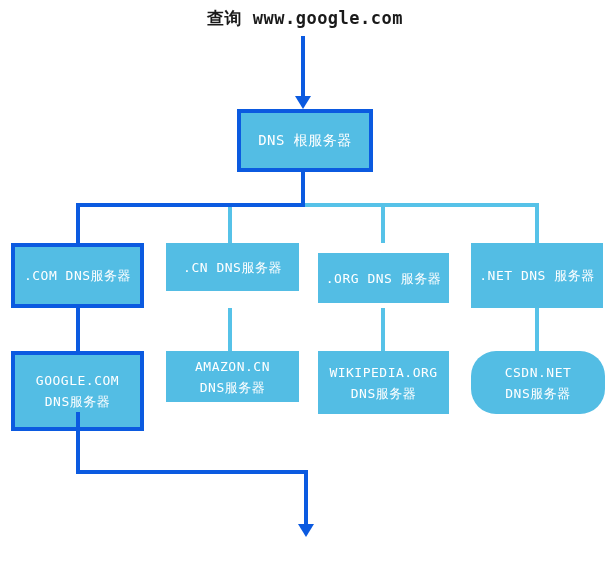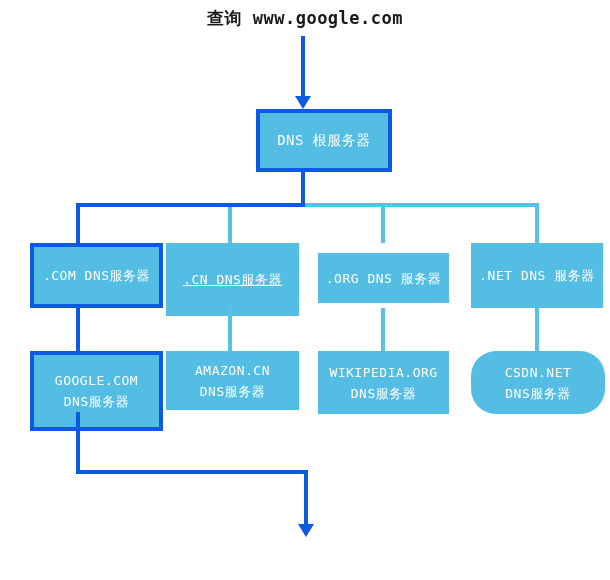--- a/index.html
+++ b/index.html
@@ -46,31 +46,31 @@
     display: flex;
     flex-direction: column;
     align-items: center;
     justify-content: center;
     font-size: 13px;
     letter-spacing: 0.5px;
     line-height: 21px;
     text-align: center;
     white-space: pre;
   }
-  .node.bordered { border: 4px solid var(--highlight); margin-left: 19px; }
+  .node.bordered { border: 4px solid var(--highlight); }
   
   .n-root      { left: 237px; top: 109px; width: 136px; height: 63px; font-size: 14px; }
   
   .n-com       { left: 11px;  top: 243px; width: 133px; height: 65px; }
-  .n-cn        { left: 166px; top: 243px; width: 133px; height: 73px; text-decoration: underline; }
+  .n-cn        { left: 166px; top: 243px; width: 133px; height: 48px; }
   .n-org       { left: 318px; top: 253px; width: 131px; height: 50px; }
   .n-net       { left: 471px; top: 243px; width: 132px; height: 65px; }
   
   .n-google    { left: 11px;  top: 351px; width: 133px; height: 80px; }
-  .n-amazon    { left: 166px; top: 351px; width: 133px; height: 59px; }
+  .n-amazon    { left: 166px; top: 351px; width: 133px; height: 51px; }
   .n-wikipedia { left: 318px; top: 351px; width: 131px; height: 63px; text-align: right; }
   .n-csdn      { left: 471px; top: 351px; width: 134px; height: 63px; border-radius: 25px; }
 </style>
 </head>
 <body>
 
 <div class="canvas">
 
   <div class="label" style="top:7px;">查询 www.google.com</div>
 

